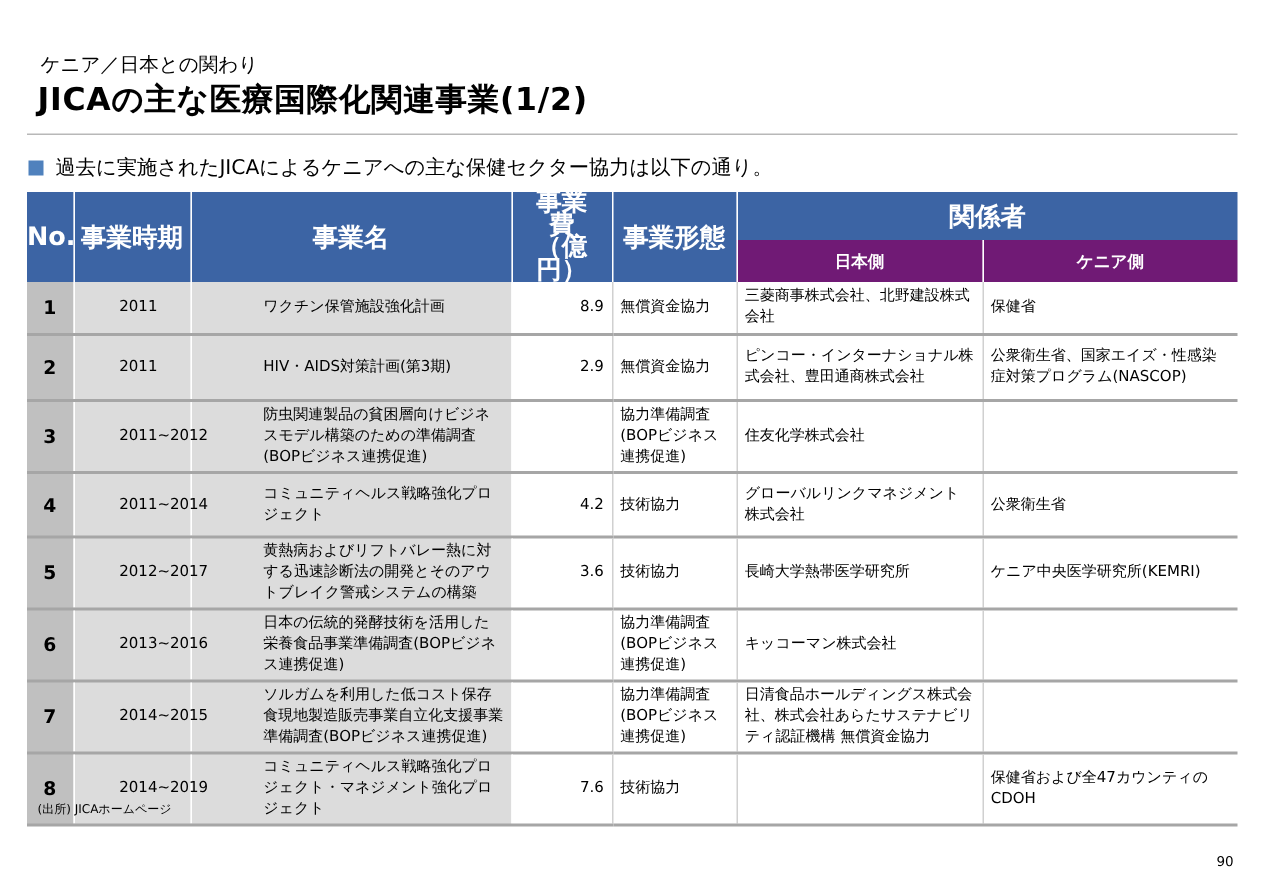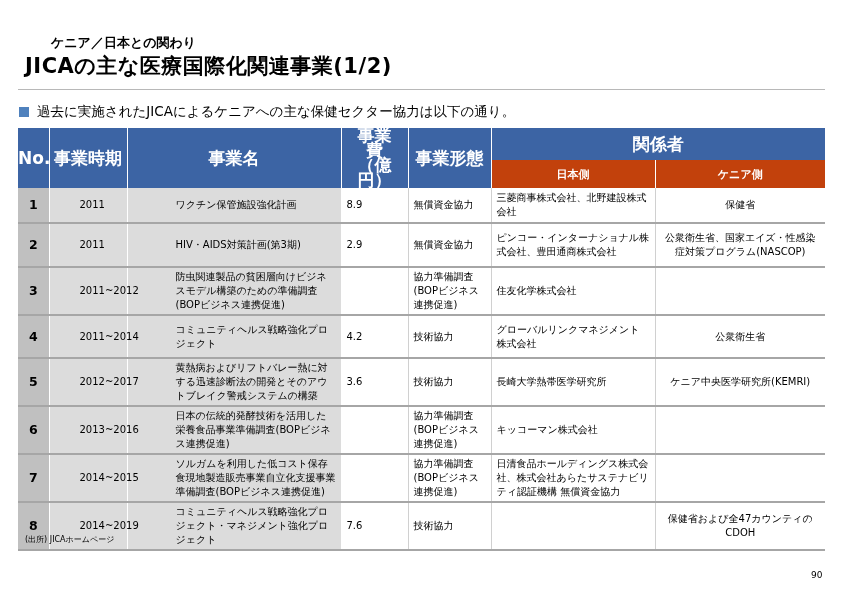--- a/index.html
+++ b/index.html
@@ -1,33 +1,33 @@
 <!DOCTYPE html>
 <html><head>
 <meta charset="utf-8">
 <style>
   html, body { margin:0; padding:0; }
   body { width:842px; height:595px; background:#ffffff; position:relative; overflow:hidden;
          font-family:"DejaVu Sans", "Liberation Sans", sans-serif; color:#000; }
-  .subtitle { position:absolute; left:27px; top:34px; font-size:13px; font-weight:bold;margin-left:24px; }
+  .subtitle { position:absolute; left:27px; top:34px; font-size:13px; font-weight:normal; }
   .title { position:absolute; left:25px; top:52px; font-size:21px; font-weight:bold; letter-spacing:0.5px; }
   .divider { position:absolute; left:18px; top:89px; width:807px; height:1px; background:#b8b8b8; }
   .lead { position:absolute; left:19px; top:103px; font-size:13.5px; display:flex; align-items:center; }
   .lead .sq { width:10px; height:10px; background:#4f81bd; display:inline-block; margin-right:8px; }
   table { position:absolute; left:18px; top:128px; width:807px; border-collapse:collapse; table-layout:fixed; font-size:10px; }
   th { background:#3c64a4; color:#fff; font-weight:bold; font-size:17px; border-right:1px solid #ffffff; padding:0; text-align:center; }
-  th.sub { background:#c2410c; height:20px; font-size:11px; }
+  th.sub { background:#701a75; height:20px; font-size:11px; }
   th.last { border-right:none; }
   td { border-bottom:2px solid #a6a6a6; border-right:1px solid #ffffff; padding:2px 5px; vertical-align:middle; line-height:14px; }
   td.no { background:#c0c0c0; text-align:center; font-weight:bold; font-size:12.5px; border-right:1px solid #fff; }
   td.gray { background:#dcdcdc;padding-left:48px; }
   td.period { padding-left:30px; }
-  td.cost { text-align:left; border-right:1px solid #d0d0d0; }
+  td.cost { text-align:right; border-right:1px solid #d0d0d0; }
   td.wh { background:#fff; border-right:1px solid #d0d0d0; }
-  td.wh.last { border-right:none;text-align:center; }
+  td.wh.last { border-right:none; }
   .source { position:absolute; left:25px; top:534px; font-size:8px; }
   .pageno { position:absolute; left:811px; top:570px; font-size:9px; }
 </style>
 </head>
 <body>
 
 <div class="subtitle">ケニア／日本との関わり</div>
 <div class="title">JICAの主な医療国際化関連事業(1/2)</div>
 <div class="divider"></div>
 <div class="lead">

